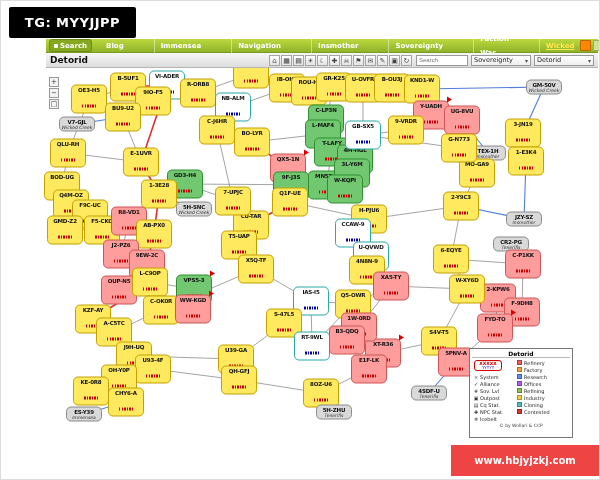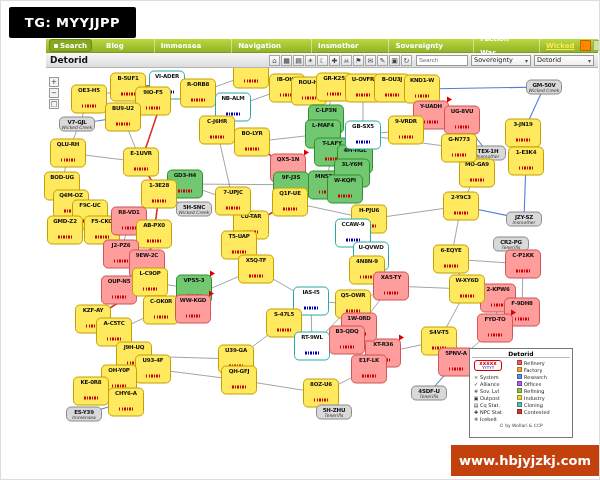--- a/index.html
+++ b/index.html
@@ -74,22 +74,22 @@
   .lg-sq{width:5px;height:5px;margin-right:2px;border:1px solid rgba(0,0,0,.3);box-sizing:border-box;}
   .lg-sample{width:26px;border:1px solid #c00;border-radius:3px;text-align:center;margin:1px 0 2px 2px;padding:0;}
   .lg-sample .s1{display:block;font-size:4.5px;font-weight:bold;color:#c00;line-height:5px;}
   .lg-sample .s2{display:block;font-size:4px;color:#00b;line-height:4px;}
   .lg-copy{font-size:4.5px;color:#444;text-align:center;margin-top:1px;}
 
   
   .wm-tl{position:absolute;left:8px;top:6px;width:127px;height:31px;background:#000;color:#fff;
          font-size:13px;font-weight:bold;display:flex;align-items:center;justify-content:center;
          z-index:10;border-radius:2px;letter-spacing:.5px;}
-  .wm-br{position:absolute;right:0;bottom:3px;width:148px;height:31px;background:#c2410c;color:#fff;
-         font-size:13px;font-weight:bold;display:flex;align-items:center;justify-content:center;z-index:10;}
+  .wm-br{position:absolute;right:0;bottom:3px;width:148px;height:31px;background:#ef4444;color:#fff;
+         font-size:10px;font-weight:bold;display:flex;align-items:center;justify-content:center;z-index:10;}
 </style>
 </head>
 <body>
 
 <div id="map">
   <svg id="edges">
       <line x1="250" y1="73" x2="286" y2="87" class="e-n"></line>
       <line x1="286" y1="87" x2="308" y2="90" class="e-n"></line>
       <line x1="308" y1="90" x2="333" y2="86" class="e-n"></line>
       <line x1="333" y1="86" x2="362" y2="87" class="e-n"></line>

